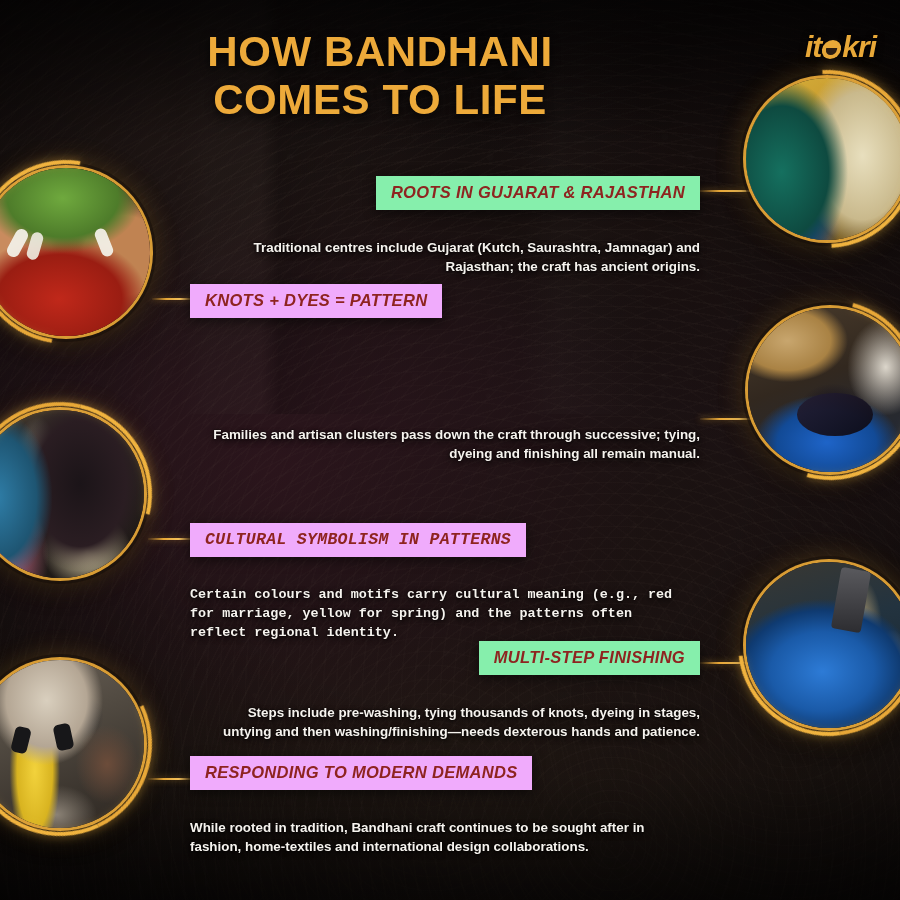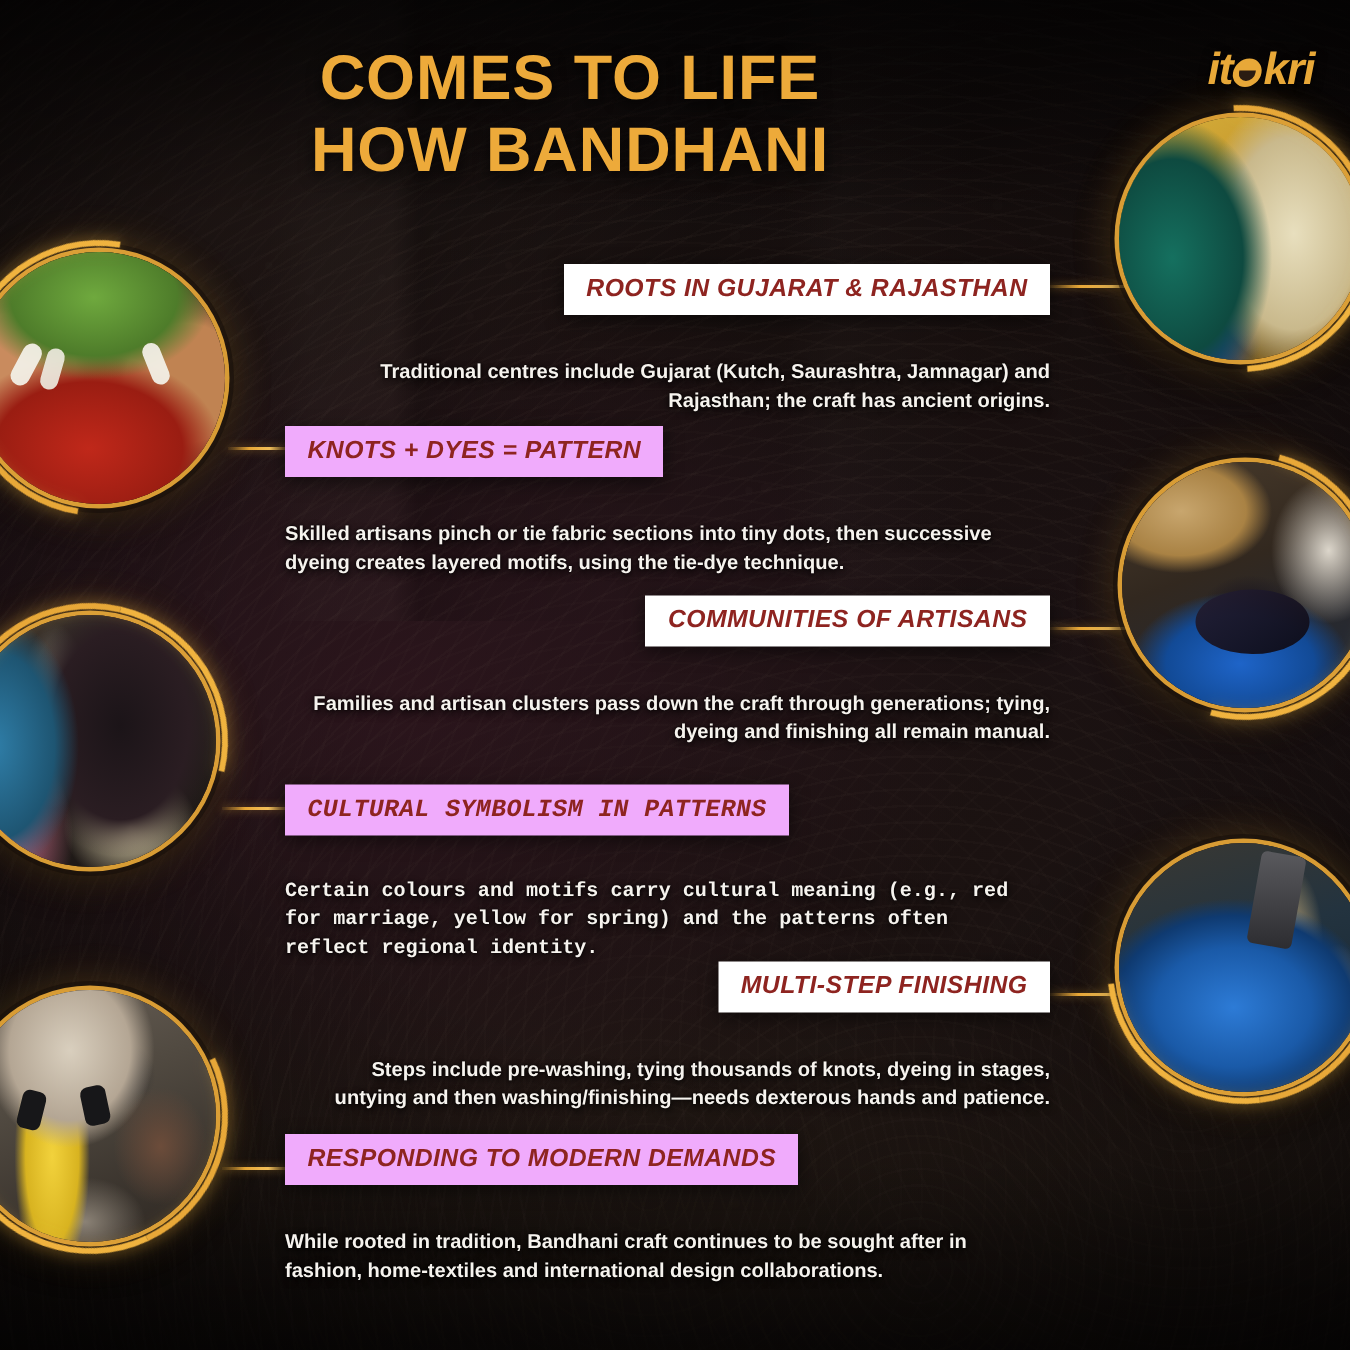--- a/index.html
+++ b/index.html
@@ -177,21 +177,21 @@
     display:inline-block;
     font-size:16.5px;
     font-weight:bold;
     font-style:italic;
     letter-spacing:0.3px;
     color:#8E2420;
     padding:7px 15px 8px 15px;
     white-space:nowrap;
     box-shadow:0 3px 12px rgba(0,0,0,0.55);
   }
-  .heading.cream { background:#ffffff;font-style:italic; }
+  .heading.cream { background:#86efac;font-style:italic; }
   .heading.gold  { background:#f0abfc; }
 
   .body-text {
     margin-top:28px;
     font-size:13.4px;
     font-weight:bold;
     line-height:1.42;
     color:#F6F3EE;
     text-shadow:0 2px 6px rgba(0,0,0,0.9), 0 0 2px rgba(0,0,0,0.9);
   }
@@ -204,22 +204,22 @@
 <div id="infographic">
 
   <div class="bg-layer bg-base"></div>
   <div class="bg-layer bg-columns"></div>
   <div class="bg-layer bg-texture"></div>
   <div class="bg-layer bg-motif"></div>
   <div class="bg-layer bg-scrim"></div>
   <div class="bg-layer bg-vignette"></div>
 
   <div class="title-block">
+    <div class="title-line">HOW BANDHANI</div>
     <div class="title-line">COMES TO LIFE</div>
-    <div class="title-line">HOW BANDHANI</div>
   </div>
 
   <div class="logo">
     <span>it</span><span class="dot-o"></span><span>kri</span>
   </div>
 
   <div class="photo" style="left:-18px; top:168px; width:168px; height:168px;">
     <div class="photo-inner" style="background:
         radial-gradient(ellipse 60% 42% at 48% 18%, #6FA93E 0%, #4E7C2A 55%, rgba(78,124,42,0) 78%),
         radial-gradient(ellipse 62% 44% at 46% 78%, #C0281A 0%, #9A1D12 60%, rgba(154,29,18,0) 85%),
@@ -307,28 +307,24 @@
     <div style="text-align:right;">
       <div class="heading cream">ROOTS IN GUJARAT &amp; RAJASTHAN</div>
     </div>
     <div class="body-text align-right">Traditional centres include Gujarat (Kutch, Saurashtra, Jamnagar) and Rajasthan; the craft has ancient origins.</div>
   </div>
 
   <div class="block" style="left:190px; top:284px; width:500px;">
     <div style="text-align:left;">
       <div class="heading gold">KNOTS + DYES = PATTERN</div>
     </div>
-    <div class="body-text align-left">Skilled artisans pinch or tie fabric sections into tiny dots, then successive dyeing creates layered motifs, using the tie-dye technique.</div>
   </div>
 
   <div class="block" style="left:206px; top:397px; width:494px;">
-    <div style="text-align:right;">
-      <div class="heading cream">COMMUNITIES OF ARTISANS</div>
-    </div>
-    <div class="body-text align-right">Families and artisan clusters pass down the craft through generations; tying, dyeing and finishing all remain manual.</div>
+    <div class="body-text align-right">Families and artisan clusters pass down the craft through successive; tying, dyeing and finishing all remain manual.</div>
   </div>
 
   <div class="block" style="left:190px; top:523px; width:500px;font-family:Liberation Mono, monospace;">
     <div style="text-align:left;">
       <div class="heading gold">CULTURAL SYMBOLISM IN PATTERNS</div>
     </div>
     <div class="body-text align-left">Certain colours and motifs carry cultural meaning (e.g., red for marriage, yellow for spring) and the patterns often reflect regional identity.</div>
   </div>
 
   <div class="block" style="left:190px; top:756px; width:500px;">

